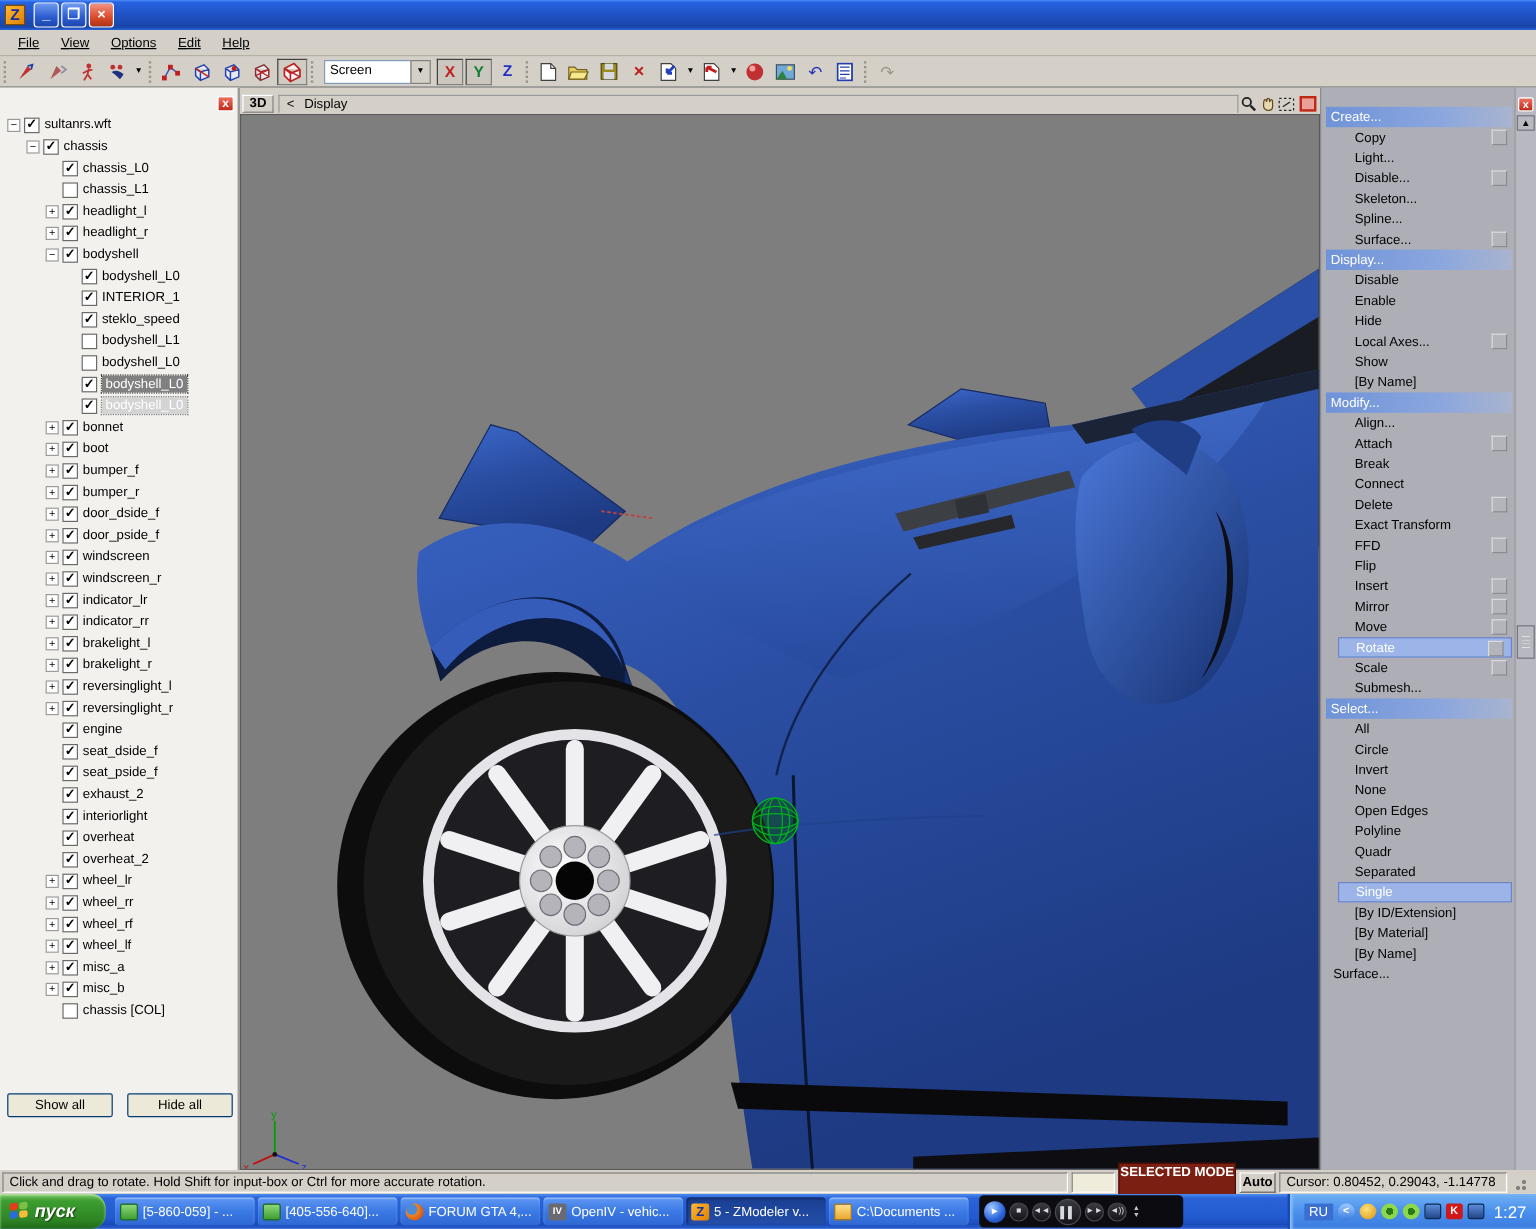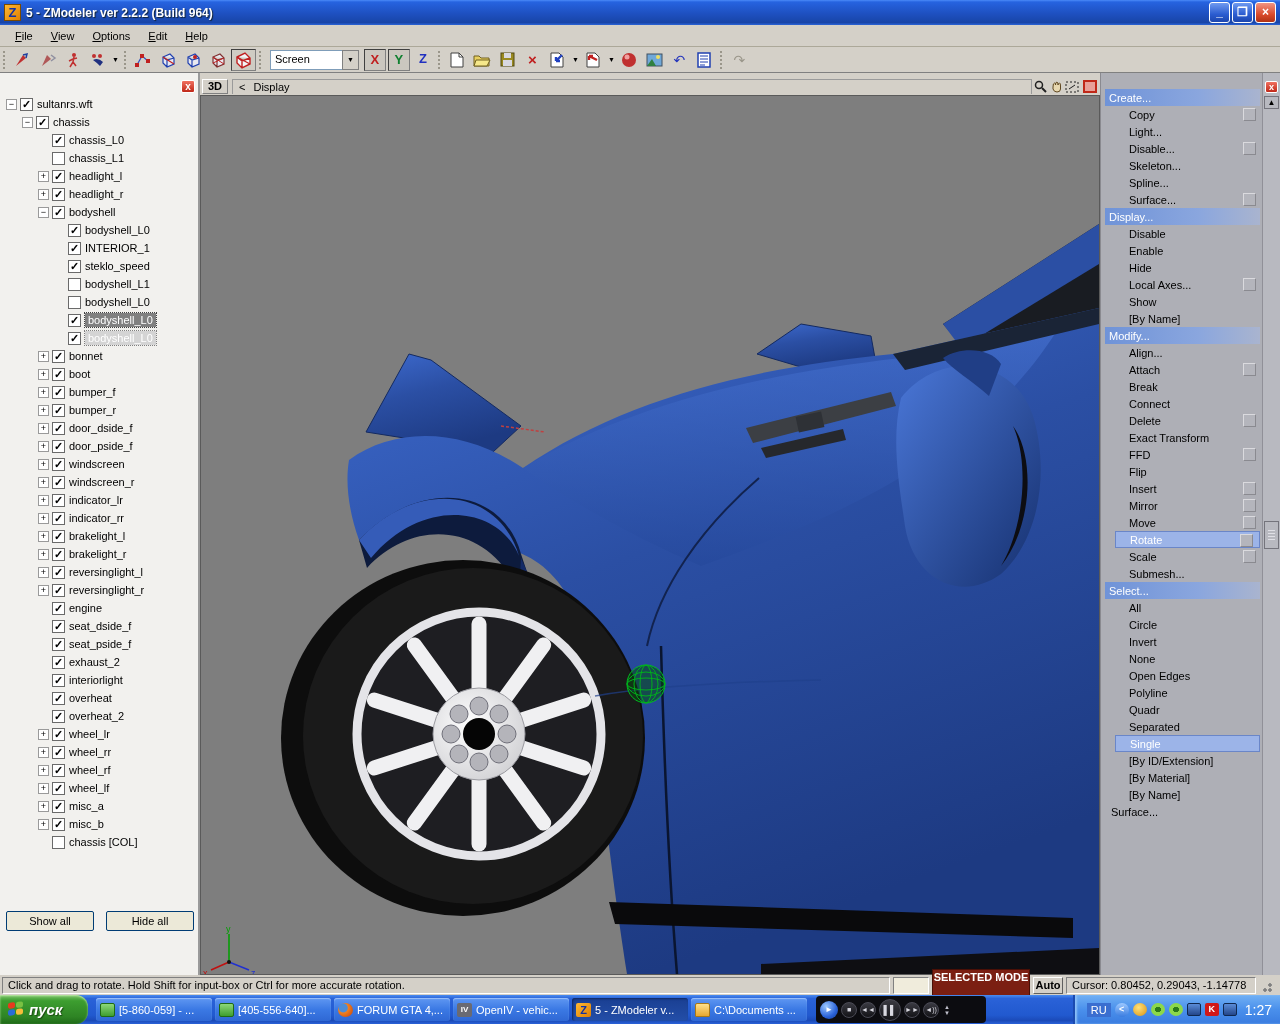--- a/index.html
+++ b/index.html
@@ -12,21 +12,21 @@
 .zicon { width:17px; height:17px; background:linear-gradient(135deg,#ffb834,#e07f00); border:1px solid #7a4a00;
   color:#1330a0; font-weight:bold; font-size:13px; line-height:15px; text-align:center; margin-right:5px; }
 #titletext { color:#fff; font-weight:bold; font-size:12px; text-shadow:1px 1px 1px #123; flex:1; }
 .winbtn { width:21px; height:21px; margin-left:2px; border-radius:3px; border:1px solid #fff;
   color:#fff; font-weight:bold; font-size:12px; line-height:19px; text-align:center;
   background:linear-gradient(180deg,#6f9af0,#2b5cd0 60%,#1c46ae); }
 .winbtn.close { background:linear-gradient(180deg,#f09484,#da4b2c 60%,#b03214); }
 
 
 #menubar { position:absolute; left:0; top:25px; width:1280px; height:22px; background:#d4d0c8;
-  display:flex; align-items:center; padding-left:6px; border-bottom:1px solid #aca899; }
+  display:flex; align-items:center; padding-left:6px; border-bottom:1px solid #aca899;text-decoration:underline; }
 .menuitem { padding:3px 9px; color:#000; }
 .menuitem u { text-decoration:underline; }
 
 
 #toolbar { position:absolute; left:0; top:47px; width:1280px; height:26px; background:#d4d0c8;
   display:flex; align-items:center; border-bottom:1px solid #808080; }
 .grip { width:4px; height:18px; margin:0 3px; border-left:2px dotted #9a968a; }
 .tbtn { width:25px; height:22px; display:flex; align-items:center; justify-content:center; position:relative; }
 .tbtn.sel { border:1px solid #808080; border-top-color:#404040; border-left-color:#404040; background:#cfccc3; }
 .tbtn svg { display:block; }
@@ -137,21 +137,20 @@
 .trayicon.flower { background:radial-gradient(circle at 50% 50%,#2a7a1a 0 3px,#8cd84a 3px); border-radius:50%; }
 .trayicon.pc { background:linear-gradient(180deg,#5a8cd8,#24468a); border:1px solid #102850; }
 .trayicon.kasp { background:#d01818; color:#fff; }
 #clock { color:#fff; font-size:14px; margin-left:4px; }
 </style>
 </head>
 <body>
 
 <div id="titlebar">
   <div class="zicon">Z</div>
-  <div id="titletext">5 - ZModeler ver 2.2.2 (Build 964)</div>
   <div class="winbtn">_</div>
   <div class="winbtn">❐</div>
   <div class="winbtn close">×</div>
 </div>
 
 <div id="menubar">
     <span class="menuitem"><u>F</u>ile</span>
     <span class="menuitem"><u>V</u>iew</span>
     <span class="menuitem"><u>O</u>ptions</span>
     <span class="menuitem"><u>E</u>dit</span>

